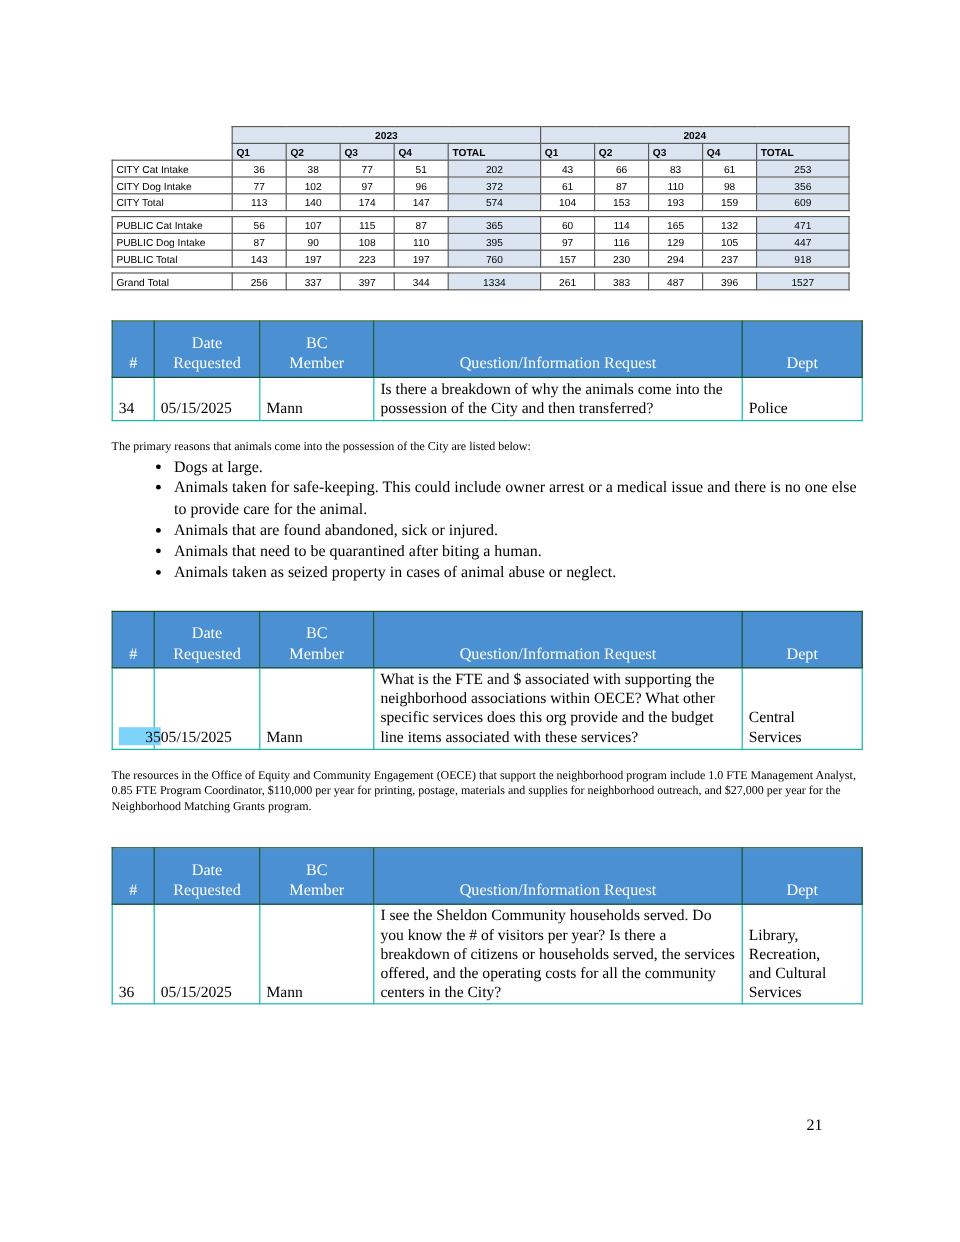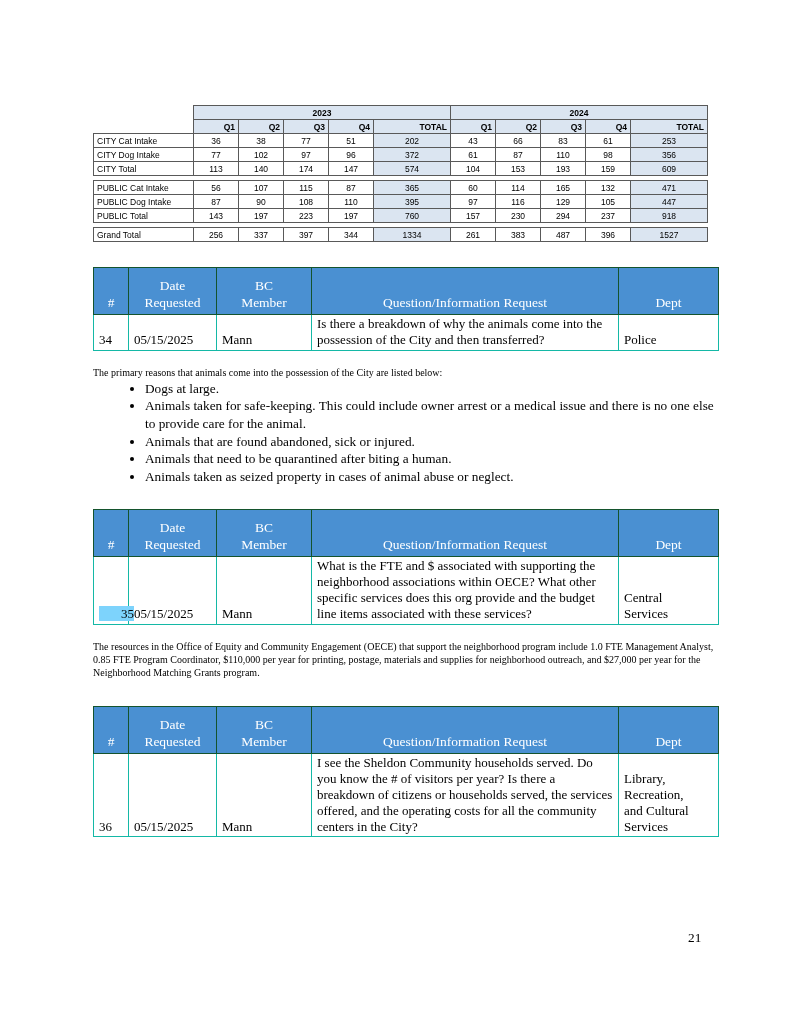--- a/index.html
+++ b/index.html
@@ -8,21 +8,21 @@
   .page { width:800px; height:1035px; margin:0 auto; background:#fff;
           padding:105px 87px 0 93px; position:relative; overflow:hidden; }
 
   
   table.intake { border-collapse:collapse; font-family:"Liberation Sans", sans-serif;
                  font-size:8.5px; table-layout:fixed; }
   .intake th, .intake td { border:1px solid #595959; padding:1px 3px; height:14px;
                            overflow:hidden; white-space:nowrap; }
   .intake th.corner { border:none; background:#fff; width:100px; }
   .intake th.yr { background:#dbe5f1; font-weight:bold; text-align:center; }
-  .intake th.q { background:#dbe5f1; font-weight:bold; text-align:right; width:45px; }
+  .intake th.q { background:#dbe5f1; font-weight:bold; text-align:left; width:45px; }
   .intake th.q.total { width:77px; }
   .intake td { text-align:center; }
   .intake td.lbl { text-align:left; }
   .intake td.total { background:#dbe5f1; }
   .intake tr.bold td { font-weight:normal; }
   .intake tr.spacer td { border:none; height:5px; padding:0; background:#fff; }
 
   
   table.req { border-collapse:collapse; table-layout:fixed; width:625px;
               font-size:13px; line-height:1.22; }
@@ -36,21 +36,21 @@
   .req .hl { background:#7dd3fc;padding-left:22px; }
   .req-t1 { margin-top:25px; }
   .req-t2 { margin-top:24px; }
   .req-t3 { margin-top:27px; }
 
   
   .para { font-size:10px; line-height:1.32; margin-top:15px; width:622px; }
   ul.bullets { margin:1px 0 0 0; padding-left:52px; width:622px; }
   ul.bullets li { font-size:13.3px; line-height:1.32; }
 
-  .page-number { position:absolute; top:930px; left:688px; font-size:13.3px; }
+  .page-number { position:absolute; top:930px; left:672px; font-size:13.3px; }
 </style>
 </head>
 <body>
 
 <div class="page">
 
   <table class="intake">
       <thead>
         <tr>
           <th class="corner"></th>

